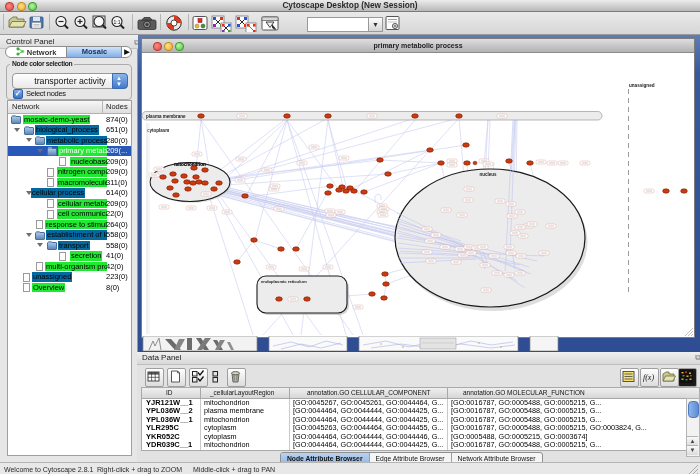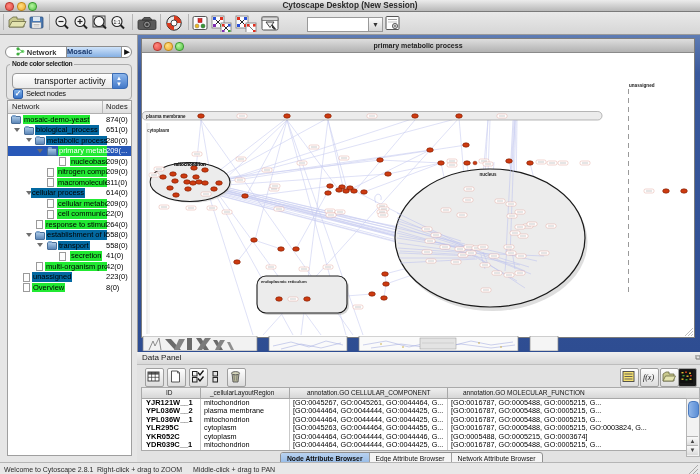--- a/index.html
+++ b/index.html
@@ -189,31 +189,32 @@
       <circle cx="395" cy="14" r="2.6" fill="#d0d0d0" stroke="#444" stroke-width="0.8"></circle>
       <circle cx="395" cy="14" r="1" fill="#777"></circle>
     </g>
   </svg>
   <div class="abs" id="searchlbl">Search:</div>
   <div class="abs" id="searchbox"></div>
   <div class="abs" id="searcharrow">▼</div>
 </div>
 
 <div class="abs" id="cpanel">
+  <div class="abs hdr">Control Panel <span style="position:absolute;right:3px;top:1px;font-size:8px;color:#777;">⧉</span></div>
   <div class="abs" id="tabs">
     <div class="seg abs" style="left:0;width:60px;text-align:center;color:#333;">
       <svg width="9" height="9" style="vertical-align:-1px" viewBox="0 0 9 9">
           <circle cx="2" cy="1.8" r="1.6" fill="#3fae3f"></circle>
           <circle cx="2" cy="7" r="1.6" fill="#3fae3f"></circle>
           <circle cx="6.8" cy="4.4" r="1.6" fill="#7ddc7d"></circle>
           <line x1="2" y1="1.8" x2="6.8" y2="4.4" stroke="#3fae3f" stroke-width="0.8"></line>
           <line x1="2" y1="7" x2="6.8" y2="4.4" stroke="#3fae3f" stroke-width="0.8"></line>
         </svg>
       Network</div>
-    <div class="seg abs" style="left:60px;width:55px;text-align:left;background:linear-gradient(#cfe3fa,#85b0e4);color:#15356b;border-left:1px solid #8e8e8e;">Mosaic</div>
+    <div class="seg abs" style="left:60px;width:55px;text-align:center;background:linear-gradient(#cfe3fa,#85b0e4);color:#15356b;border-left:1px solid #8e8e8e;">Mosaic</div>
     <div class="seg abs" style="left:115px;width:10px;text-align:center;border-left:1px solid #8e8e8e;color:#111;font-size:7px;">▶</div>
   </div>
   <div class="abs" id="grpbox"></div>
   <div class="abs" id="grplbl">Node color selection</div>
   <div class="abs" id="combo">transporter activity
     <div class="abs" id="combostep">
         <span class="a" style="top:1px;">▲</span>
         <span class="a" style="top:7px;">▼</span>
       </div>
   </div>

